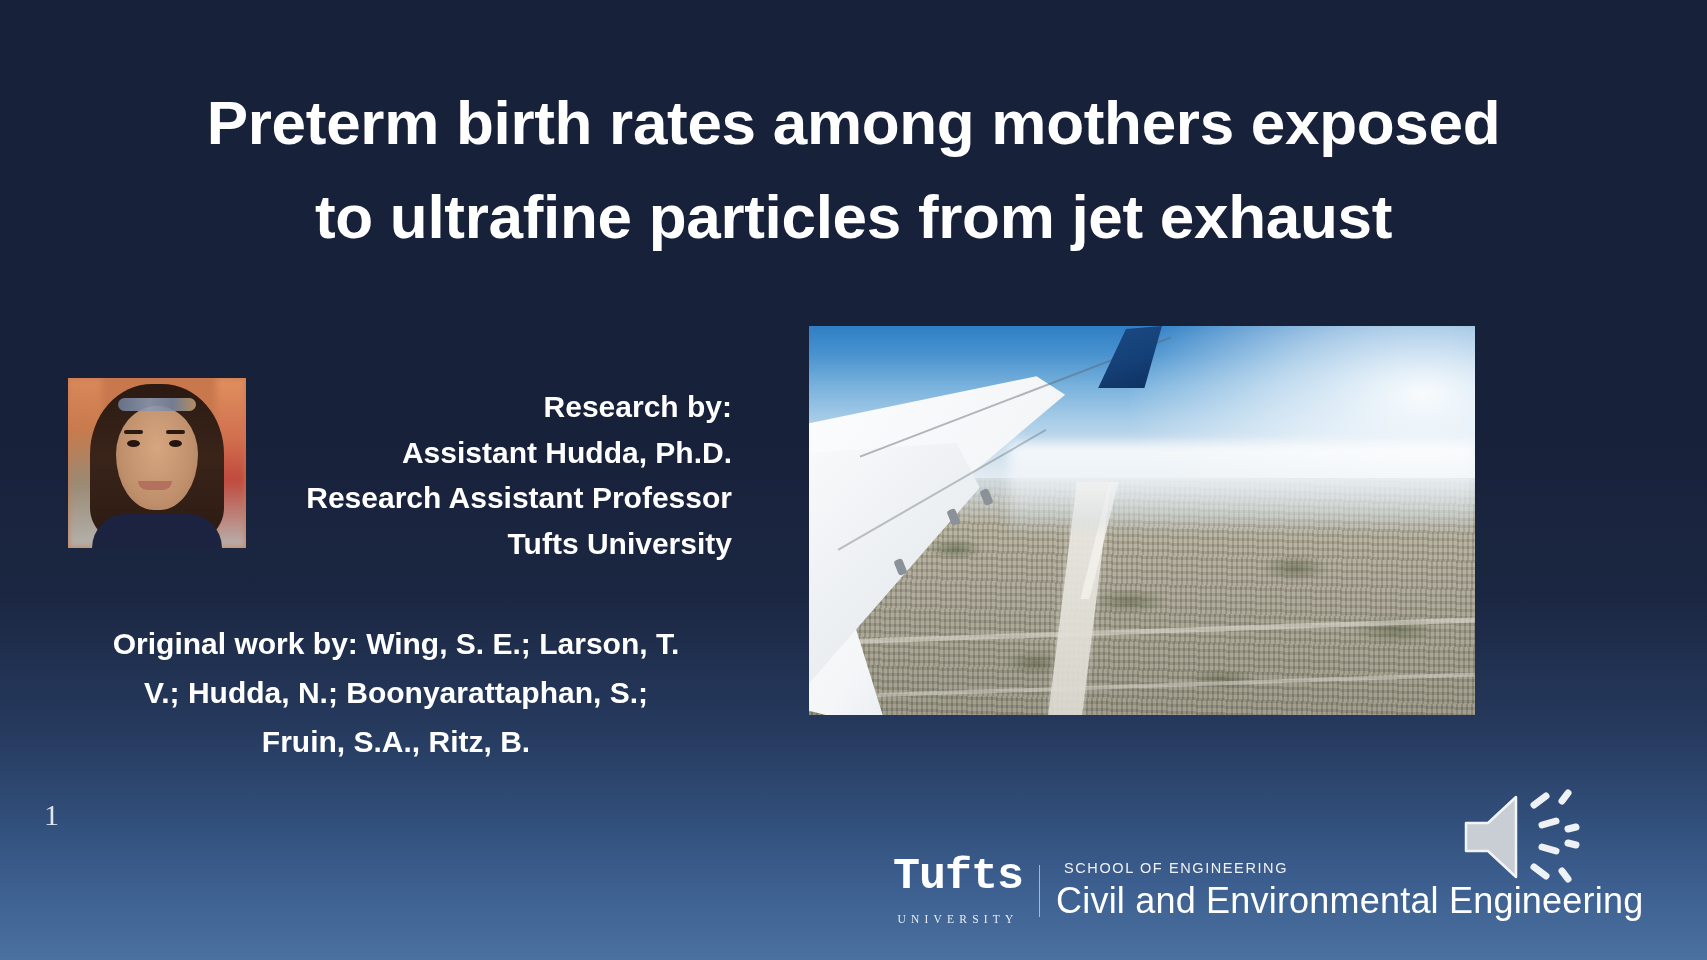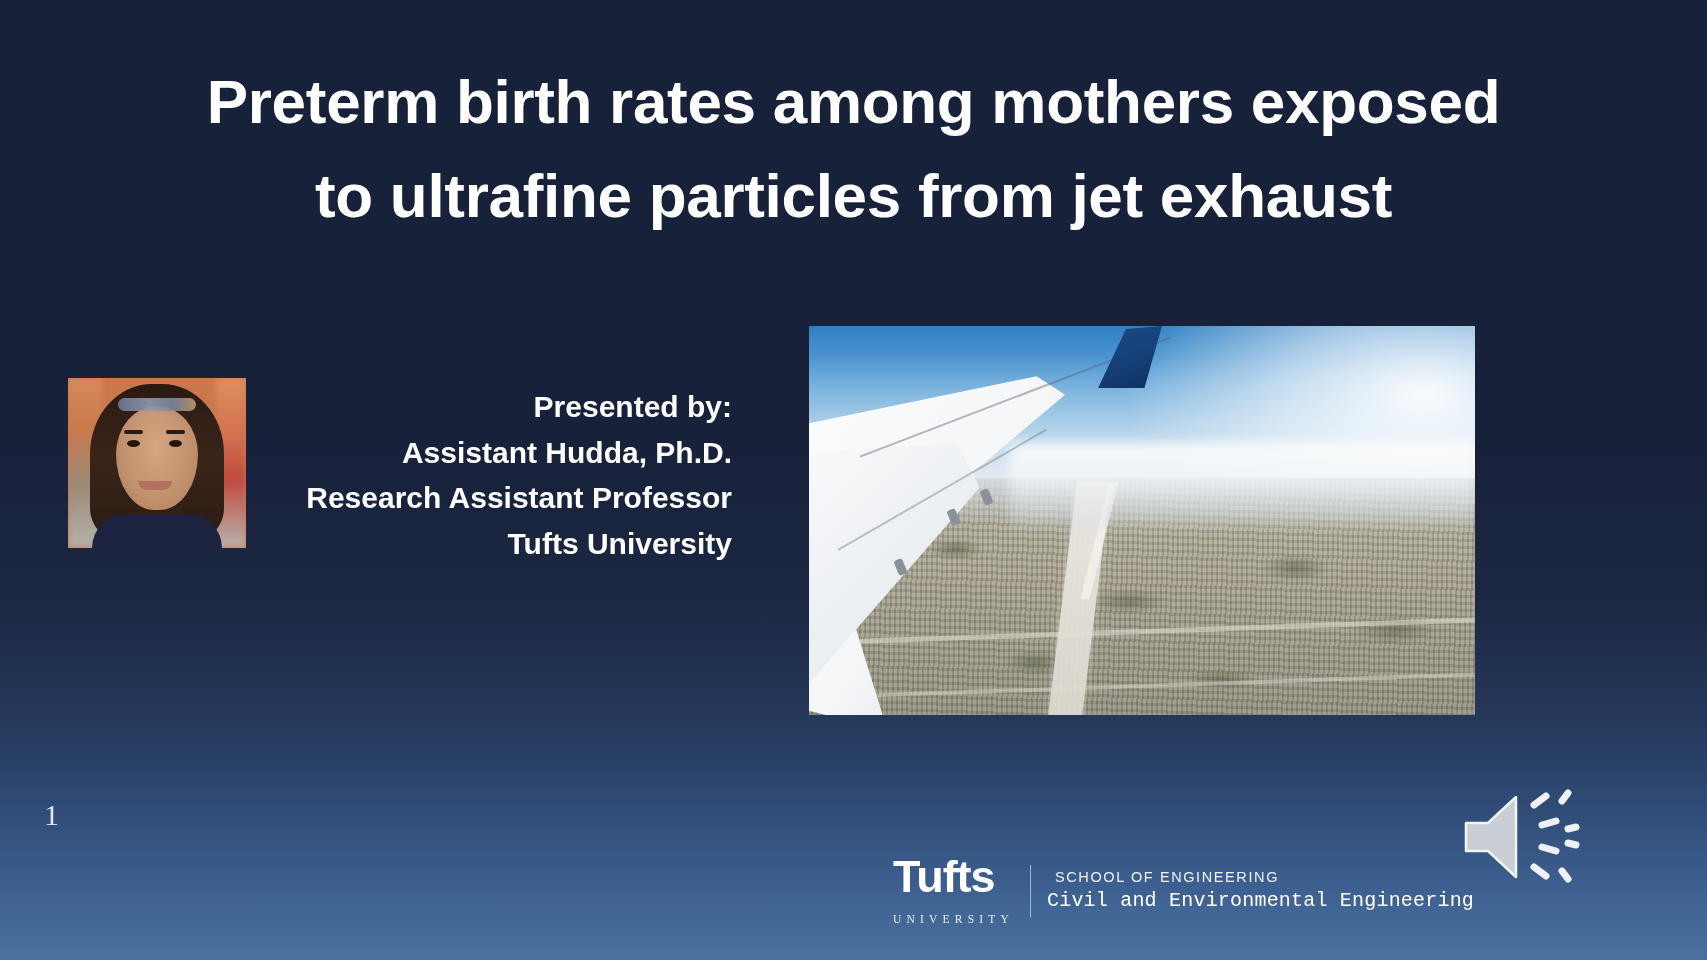--- a/index.html
+++ b/index.html
@@ -23,21 +23,21 @@
         #263a5e 76%,
         #32507c 86%,
         #3e6192 93%,
         #4a719f 100%);
   }
 
   
   #title {
     position: absolute;
     left: 40px;
-    top: 55px;
+    top: 76px;
     width: 1627px;
     text-align: center;
     color: #ffffff;
     font-size: 62px;
     font-weight: bold;
     line-height: 1.52;
     letter-spacing: -0.3px;
   }
 
   
@@ -275,21 +275,21 @@
   #footer-logo {
     position: absolute;
     left: 893px;
     top: 856px;
     display: flex;
     align-items: center;
     gap: 16px;
     color: #ffffff;
   }
   #tufts-word {
-    font-family: Liberation Sans, sans-serif;
+    font-family: Liberation Mono, monospace;
     font-weight: bold;
     font-size: 45px;
     line-height: 0.92;
     letter-spacing: -1px;
     color: #ffffff;
   }
   #tufts-sub {
     font-family: "Liberation Serif", serif;
     font-size: 11.5px;
     letter-spacing: 5.2px;
@@ -304,22 +304,22 @@
   }
   #logo-school {
     font-family: "Liberation Sans", sans-serif;
     font-size: 14.5px;
     letter-spacing: 1.6px;
     color: #eef2f7;
     margin-bottom: 4px;
     margin-left: 8px;
   }
   #logo-dept {
-    font-family: Liberation Mono, monospace;
-    font-size: 20px;
+    font-family: Liberation Sans, sans-serif;
+    font-size: 36px;
     color: #ffffff;
     letter-spacing: 0.2px;
   }
 
   
   #speaker-icon {
     position: absolute;
     left: 1458px;
     top: 785px;
     width: 124px;
@@ -355,26 +355,31 @@
     <div class="hs-glasses"></div>
     <div class="hs-brow l"></div>
     <div class="hs-brow r"></div>
     <div class="hs-eye l"></div>
     <div class="hs-eye r"></div>
     <div class="hs-mouth"></div>
     <div class="hs-shirt"></div>
   </div>
 
   <div id="presenter">
-    <div>Presented by:</div>
+    <div>Research by:</div>
     <div>Assistant Hudda, Ph.D.</div>
     <div>Research Assistant Professor</div>
     <div>Tufts University</div>
   </div>
 
+  <div id="credits">
+    <div>Original work by: Wing, S. E.; Larson, T.</div>
+    <div>V.; Hudda, N.; Boonyarattaphan, S.;</div>
+    <div>Fruin, S.A., Ritz, B.</div>
+  </div>
 
   <div id="aerial">
     <div class="ae-sky"></div>
     <div class="ae-sky-glow"></div>
     <div class="ae-city"></div>
     <div class="ae-city-far"></div>
     <div class="ae-green"></div>
     <div class="ae-freeway"></div>
     <div class="ae-freeway2"></div>
     <div class="ae-cross"></div>

